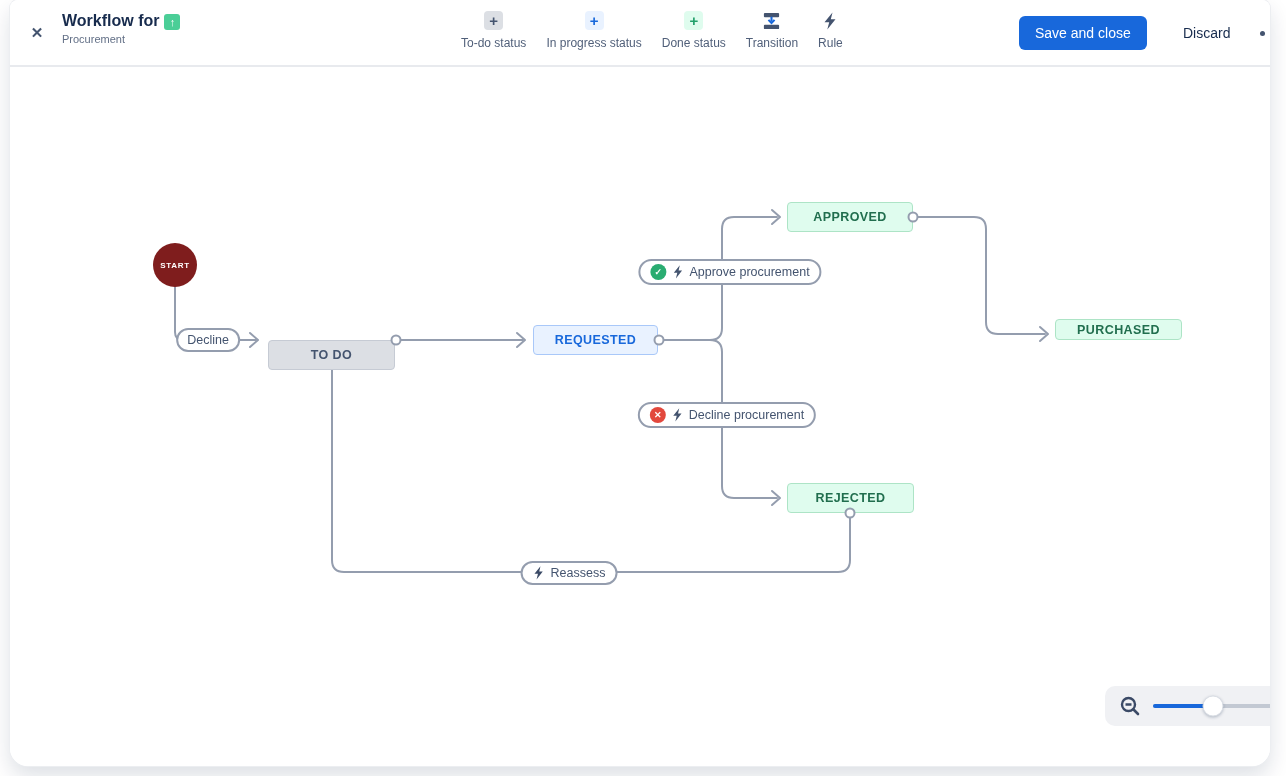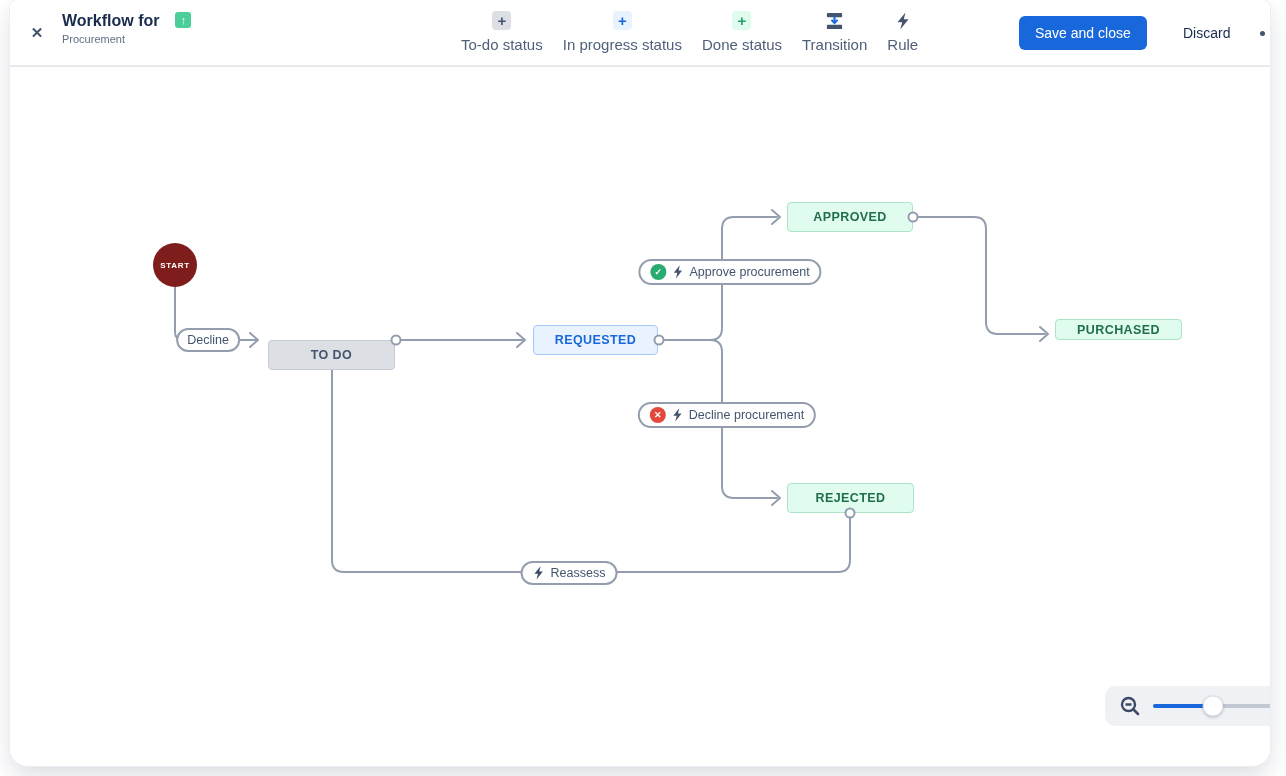--- a/index.html
+++ b/index.html
@@ -16,41 +16,41 @@
   .header {
     position:absolute; top:0; left:0; right:0; height:67px;
     background:#fff; border-bottom:2px solid #E8EAEE; z-index:20;
   }
   .close-btn {
     position:absolute; left:16px; top:22px; width:22px; height:22px;
     display:flex; align-items:center; justify-content:center;
     font-size:15px; font-weight:700; color:#44546F; cursor:pointer;
   }
   .title-wrap { position:absolute; left:52px; top:12px; }
-  .title-row { display:flex; align-items:flex-start; gap:16px; }
+  .title-row { display:flex; align-items:flex-end; gap:5px; }
   .title { font-size:16px; font-weight:700; color:#172B4D; }
   .issuetype {
     width:16px; height:16px; border-radius:3px; background:#4BCE97;
     color:#fff; font-size:11px; font-weight:700;
     display:flex; align-items:center; justify-content:center;
   }
   .subtitle { font-size:11px; color:#626F86; margin-top:3px; }
 
   .toolbar { position:absolute; left:451px; top:11px; display:flex; gap:20px; }
   .tool { display:flex; flex-direction:column; align-items:center; gap:6px; cursor:pointer; }
   .tool-icon {
     width:19px; height:19px; border-radius:4px;
     display:flex; align-items:center; justify-content:center;
     font-size:15px; font-weight:700; line-height:1;
   }
   .ti-todo { background:#DCDFE4; color:#44546F; }
   .ti-prog { background:#E9F2FF; color:#1868DB; }
   .ti-done { background:#DFFCEE; color:#22A06B; }
   .ti-bare { background:transparent; }
-  .tool-label { font-size:15px; color:#505F79; white-space:nowrap; }
+  .tool-label { font-size:12px; color:#505F79; white-space:nowrap; }
 
   .save-btn {
     position:absolute; left:1009px; top:16px; height:34px; padding:0 16px;
     background:#1868DB; border:none; border-radius:6px; color:#fff;
     font-size:14px; font-weight:500; font-family:inherit;
     display:flex; align-items:center; cursor:pointer;
   }
   .discard-btn {
     position:absolute; left:1163px; top:16px; height:34px; padding:0 10px;
     background:transparent; border:none; color:#172B4D;

